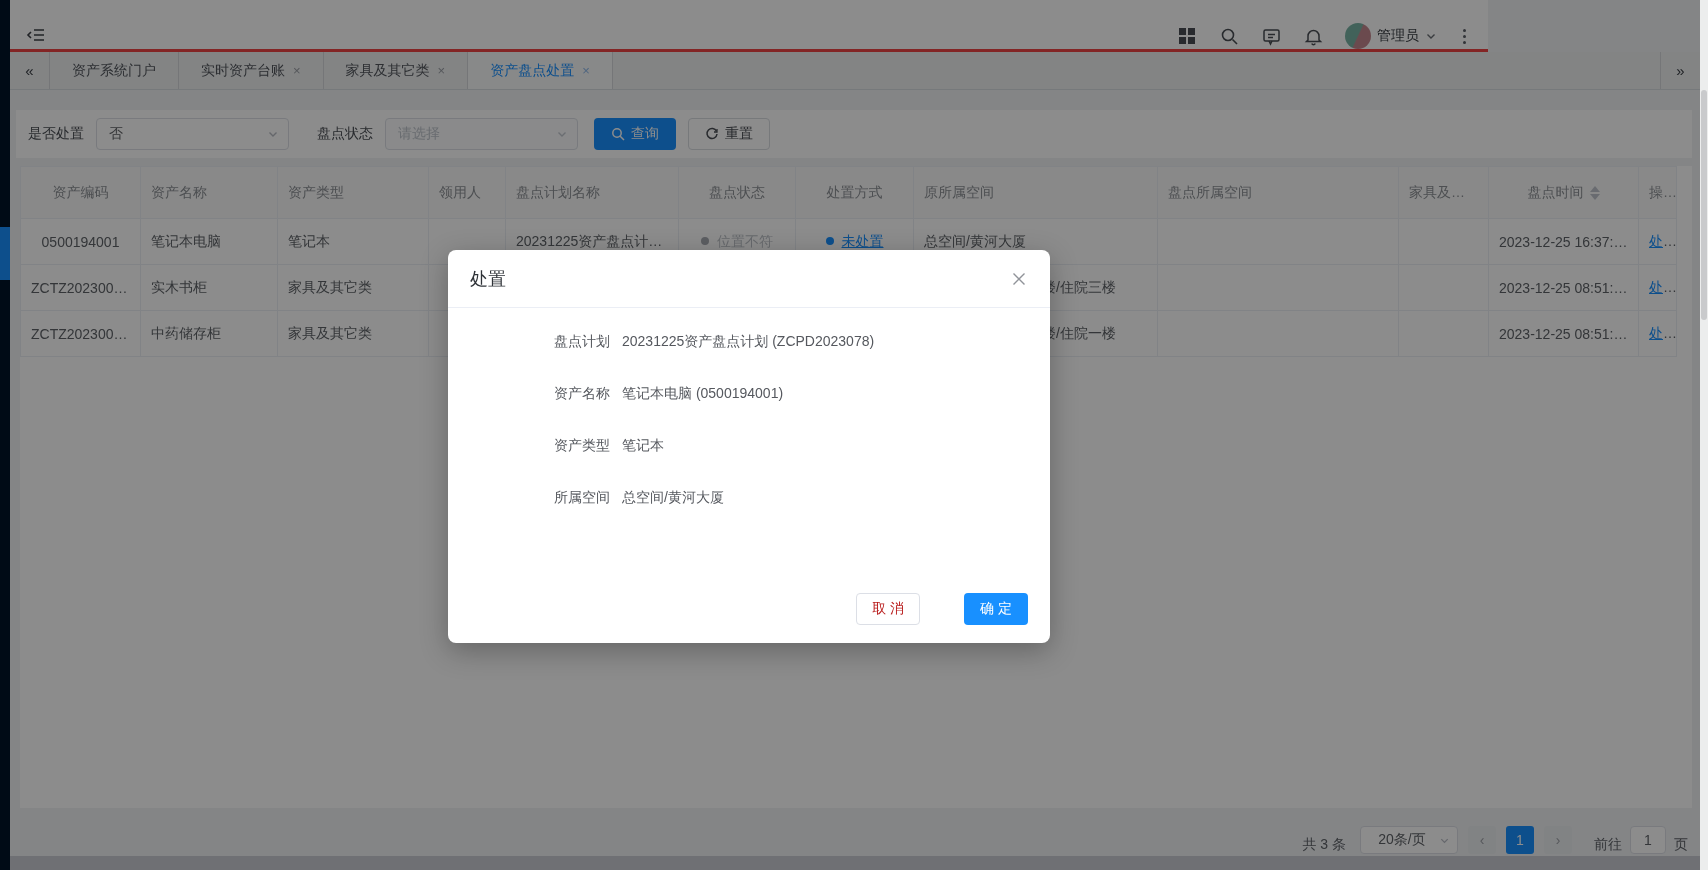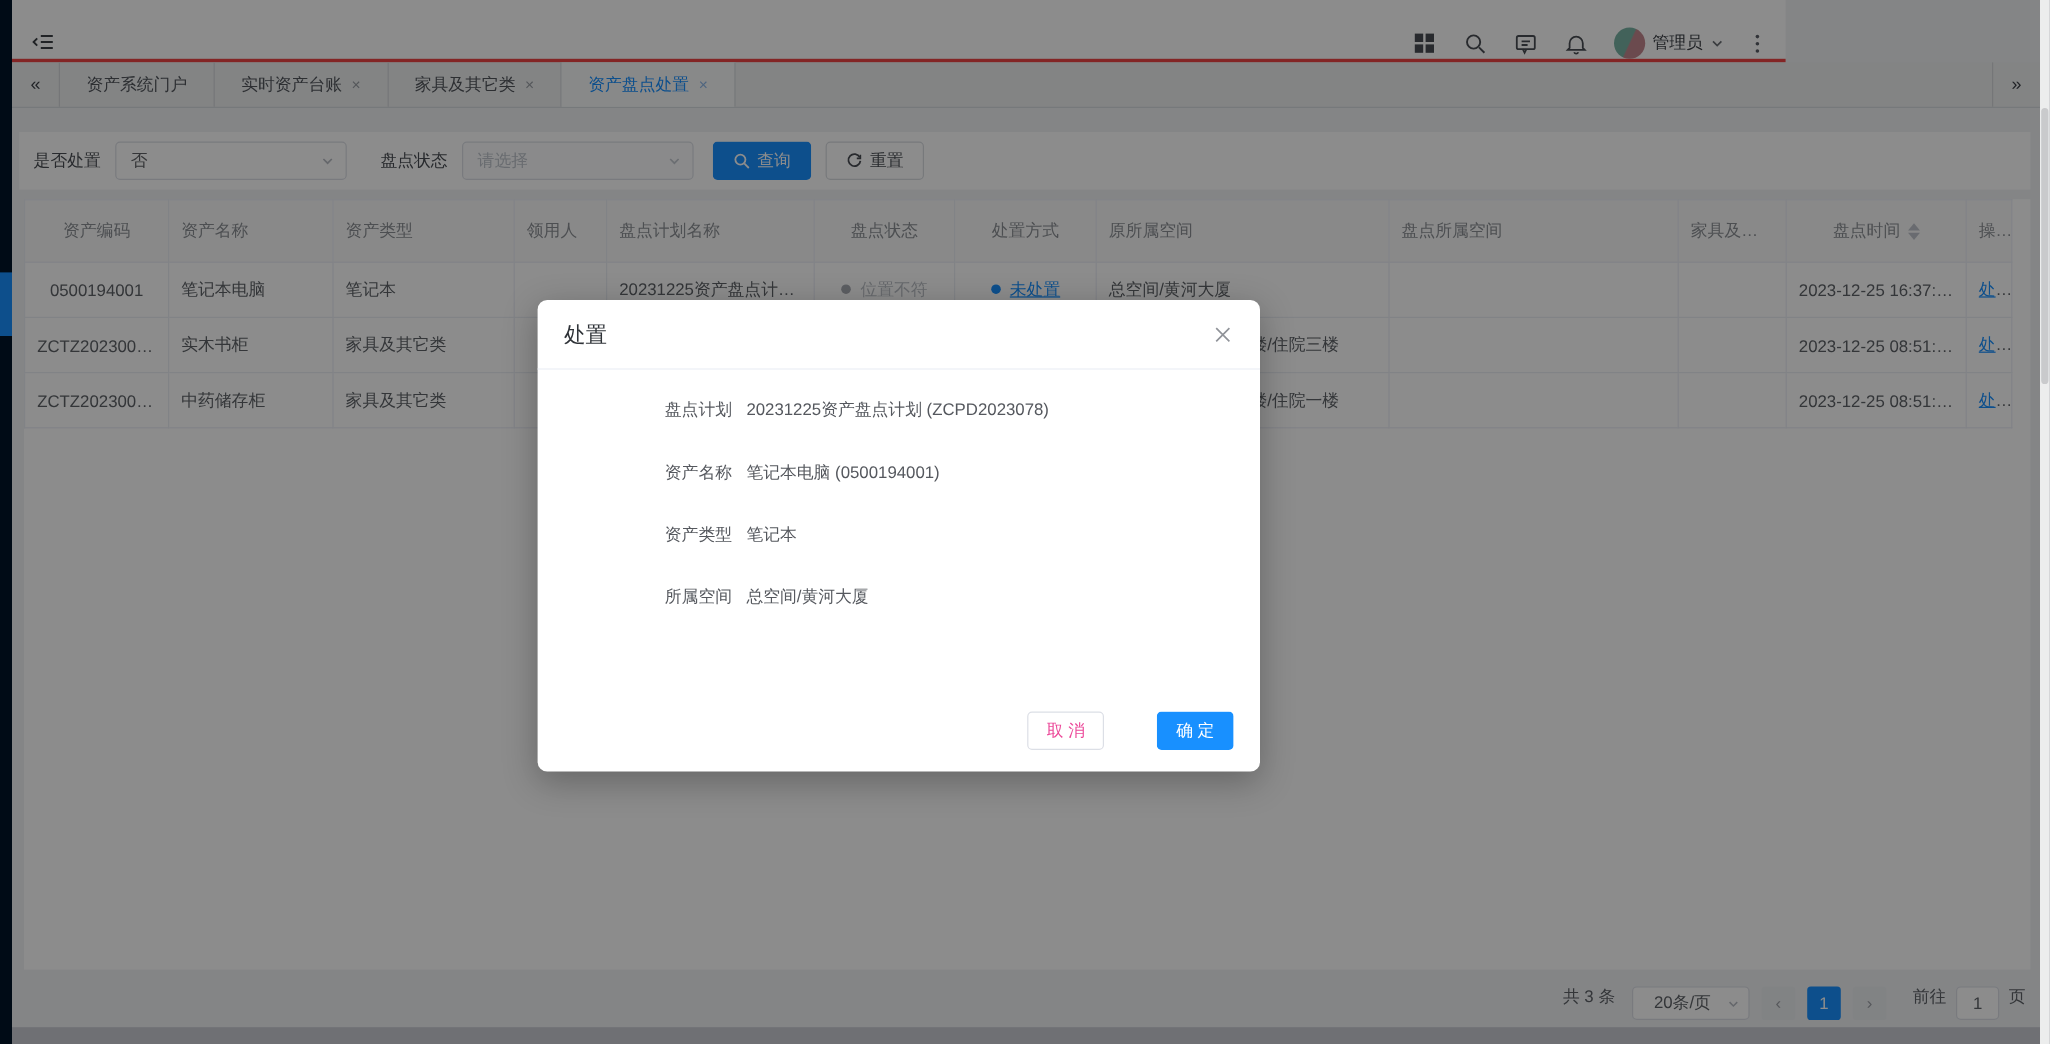--- a/index.html
+++ b/index.html
@@ -65,21 +65,21 @@
   .sort-wrap { display:inline-flex; flex-direction:column; vertical-align:middle; margin-left:6px; gap:2px; }
   .car-up { width:0; height:0; border-left:5px solid transparent; border-right:5px solid transparent; border-bottom:6px solid #c0c4cc; }
   .car-dn { width:0; height:0; border-left:5px solid transparent; border-right:5px solid transparent; border-top:6px solid #c0c4cc; }
   .dot { display:inline-block; width:8px; height:8px; border-radius:50%; margin-right:8px; vertical-align:1px; }
   .st-gray .dot { background:#a8abb2; } .st-gray { color:#bcc0c6; }
   .st-blue .dot { background:#1890ff; } .st-blue { color:#1890ff; }
   .cell-link { color:#1890ff; text-decoration:underline; cursor:pointer; }
   .offset-space { padding-left:128px !important; }
 
   
-  .pager { position:absolute; right:20px; top:822px; height:32px; display:flex; align-items:flex-start; z-index:1; color:#5f6368; }
+  .pager { position:absolute; right:20px; top:822px; height:32px; display:flex; align-items:flex-end; z-index:1; color:#5f6368; }
   .pg-total { margin-right:14px; }
   .pg-size { position:relative; width:98px; height:28px; border:1px solid #dcdfe6; border-radius:4px; background:#fff;
              display:flex; align-items:center; justify-content:center; padding-right:14px; cursor:pointer; }
   .pg-size .sel-caret { right:7px; top:8px; }
   .pg-btn { width:28px; height:28px; border-radius:3px; background:#eceef1; color:#9ca0a6; display:flex;
             align-items:center; justify-content:center; font-size:14px; cursor:pointer; }
   .pg-page { width:28px; height:28px; border-radius:3px; background:#1890ff; color:#fff; display:flex;
              align-items:center; justify-content:center; cursor:pointer; }
   .pg-sp { width:10px; } .pg-sp2 { width:22px; }
   .pg-goto-input { width:36px; height:28px; border:1px solid #dcdfe6; border-radius:4px; text-align:center;
@@ -103,21 +103,21 @@
   .radio-group { display:flex; align-items:center; margin-left:12px; }
   .radio-opt { display:flex; align-items:center; margin-right:30px; cursor:pointer; }
   .radio-circle { width:14px; height:14px; border-radius:50%; border:1px solid #dcdfe6; background:#fff;
                   margin-right:8px; position:relative; flex:none; }
   .radio-opt.checked .radio-circle { background:#1890ff; border-color:#1890ff; }
   .radio-opt.checked .radio-circle::after { content:""; position:absolute; left:4px; top:4px; width:4px; height:4px;
                   border-radius:50%; background:#fff; }
   .radio-opt .radio-label { color:#55585e; }
   .radio-opt.checked .radio-label { color:#1890ff; }
   .modal-footer { position:absolute; right:22px; bottom:18px; display:flex; gap:12px; }
-  .btn-cancel { background:#fff; border:1px solid #dcdfe6; color:#ec4899; padding:0 15px; }
+  .btn-cancel { background:#fff; border:1px solid #dcdfe6; color:#b91c1c; padding:0 15px; }
   .btn-ok { padding:0 15px;margin-left:32px; }
 
   
   .scrollbar { position:absolute; left:1700px; top:0; width:8px; height:870px; background:#eceded; z-index:30; }
   .scrollbar .thumb { position:absolute; left:1px; top:90px; width:6px; height:230px; border-radius:3px; background:#c9cacc; }
 
   svg { display:block; }
 </style>
 </head>
 <body>

